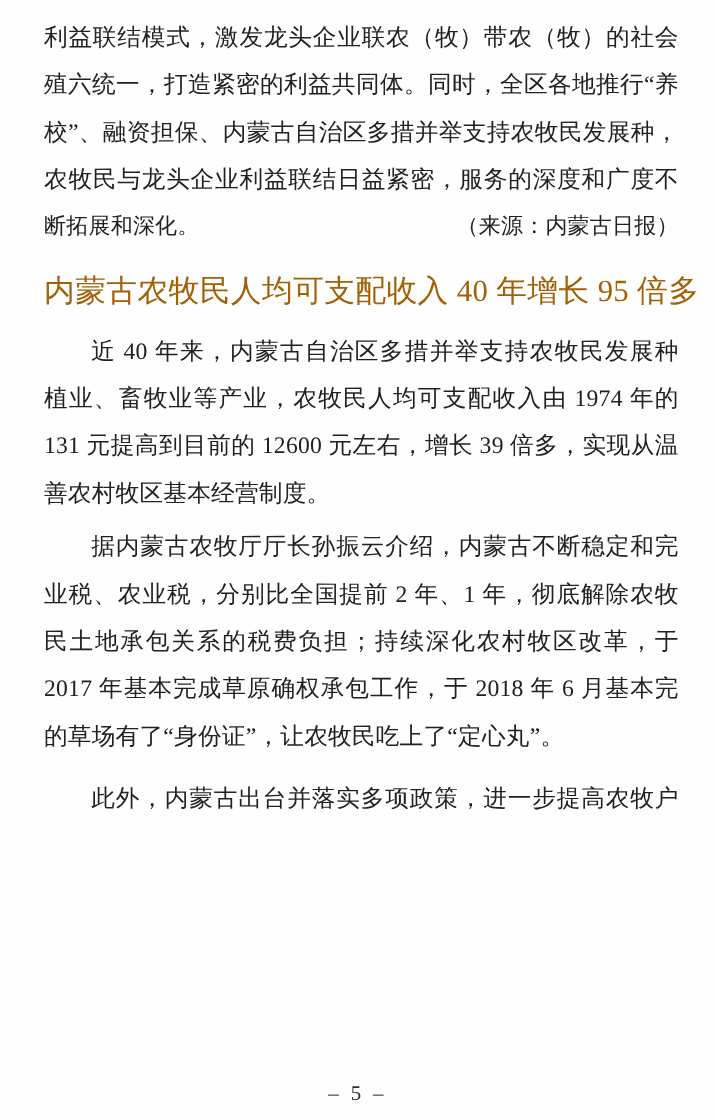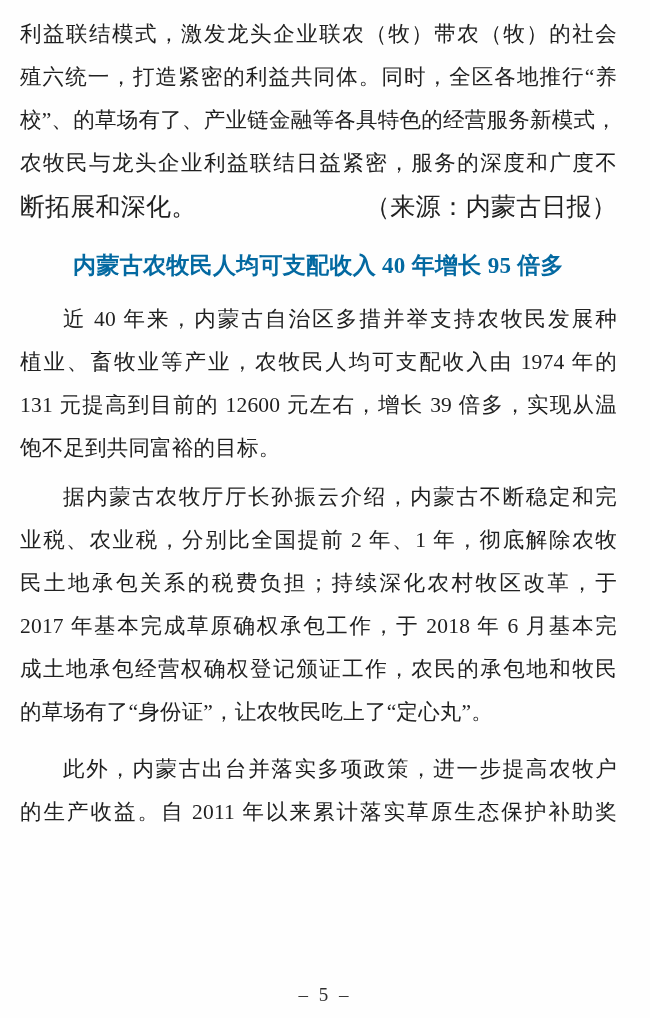--- a/index.html
+++ b/index.html
@@ -11,21 +11,21 @@
     position: relative;
     width: 650px;
     height: 1018px;
     background: #fefefe;
     font-family: "Liberation Serif", "DejaVu Serif", serif;
     color: #212121;
     overflow: hidden;
   }
   .content {
     position: absolute;
-    left: 20px;
+    left: 40px;
     right: 33px;
     top: 13px;
   }
   .para { margin: 0; }
   .para-gap-sm { margin-top: 6px; }
   .para-gap-md { margin-top: 8px; }
   .para-gap-lg { margin-top: 14px; }
   .line {
     height: 43px;
     line-height: 43px;
@@ -35,32 +35,32 @@
     white-space: nowrap;
     letter-spacing: 0.2px;
   }
   .line.indent { text-indent: 2em; }
   .line.last-left { text-align-last: left; }
   .split-line {
     display: flex;
     justify-content: space-between;
     height: 43px;
     line-height: 43px;
-    font-size: 25px;
+    font-size: 20px;
     letter-spacing: 0.2px;
   }
   .title {
     margin: 14px 0 0 0;
     height: 48px;
     line-height: 48px;
-    font-size: 23px;
-    font-weight: bold;
+    font-size: 28px;
+    font-weight: normal;
     text-align: center;
     white-space: nowrap;
-    color: #0369a1;
+    color: #a16207;
     letter-spacing: 0.3px;
   }
   .footer {
     position: absolute;
     left: 0;
     right: 0;
     bottom: 12px;
     text-align: center;
     font-size: 19px;
     color: #2e2e2e;
@@ -69,50 +69,48 @@
 </style>
 </head>
 <body>
 
 <div class="page">
   <div class="content">
 
     <div class="para">
         <div class="line">利益联结模式，激发龙头企业联农（牧）带农（牧）的社会</div>
         <div class="line">殖六统一，打造紧密的利益共同体。同时，全区各地推行“养</div>
-        <div class="line">校”、的草场有了、产业链金融等各具特色的经营服务新模式，</div>
+        <div class="line">校”、融资担保、内蒙古自治区多措并举支持农牧民发展种，</div>
         <div class="line">农牧民与龙头企业利益联结日益紧密，服务的深度和广度不</div>
       </div>
 
     <div class="split-line">
       <span>断拓展和深化。</span>
       <span>（来源：内蒙古日报）</span>
     </div>
 
     <h1 class="title">内蒙古农牧民人均可支配收入 40 年增长 95 倍多</h1>
 
     <div class="para para-gap-md">
         <div class="line indent">近 40 年来，内蒙古自治区多措并举支持农牧民发展种</div>
         <div class="line">植业、畜牧业等产业，农牧民人均可支配收入由 1974 年的</div>
         <div class="line">131 元提高到目前的 12600 元左右，增长 39 倍多，实现从温</div>
-        <div class="line last-left">饱不足到共同富裕的目标。</div>
+        <div class="line last-left">善农村牧区基本经营制度。</div>
       </div>
 
     <div class="para para-gap-sm">
         <div class="line indent">据内蒙古农牧厅厅长孙振云介绍，内蒙古不断稳定和完</div>
         <div class="line">业税、农业税，分别比全国提前 2 年、1 年，彻底解除农牧</div>
         <div class="line">民土地承包关系的税费负担；持续深化农村牧区改革，于</div>
         <div class="line">2017 年基本完成草原确权承包工作，于 2018 年 6 月基本完</div>
-        <div class="line">成土地承包经营权确权登记颁证工作，农民的承包地和牧民</div>
         <div class="line last-left">的草场有了“身份证”，让农牧民吃上了“定心丸”。</div>
       </div>
 
     <div class="para para-gap-lg">
         <div class="line indent">此外，内蒙古出台并落实多项政策，进一步提高农牧户</div>
-        <div class="line">的生产收益。自 2011 年以来累计落实草原生态保护补助奖</div>
       </div>
 
   </div>
 
   <div class="footer">
     <span>– 5 –</span>
   </div>
 </div>
 
 </body></html>

